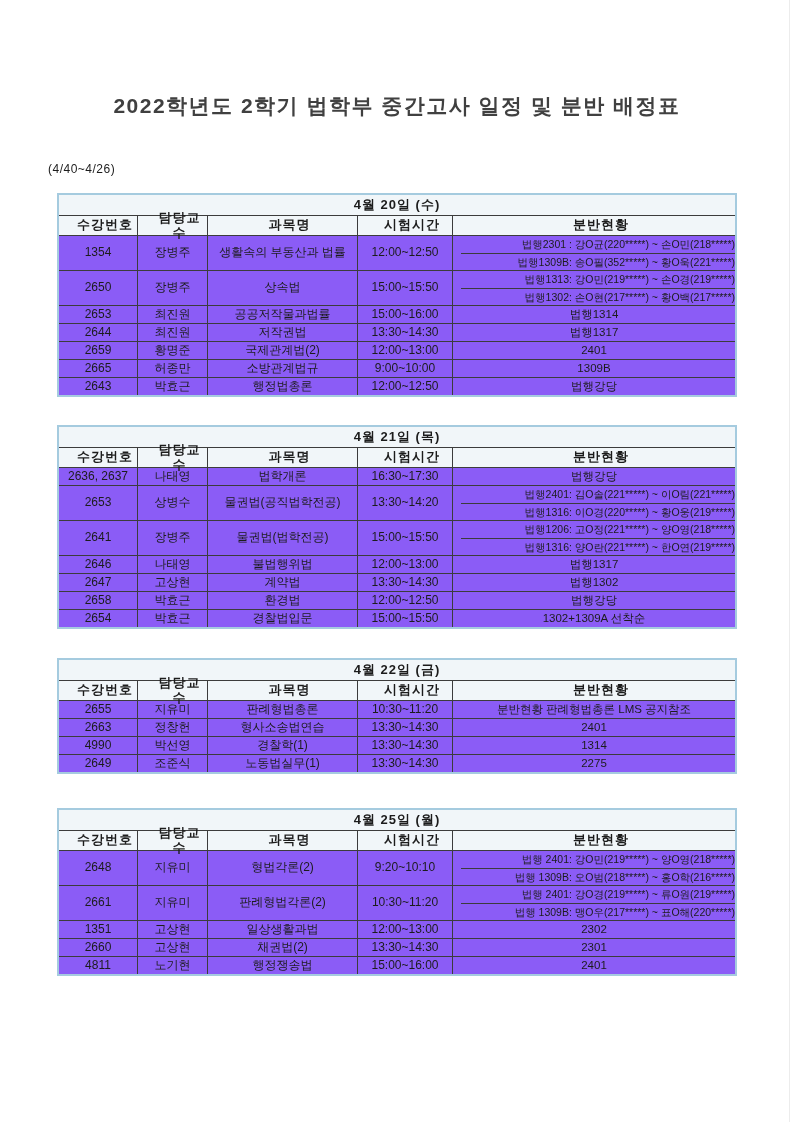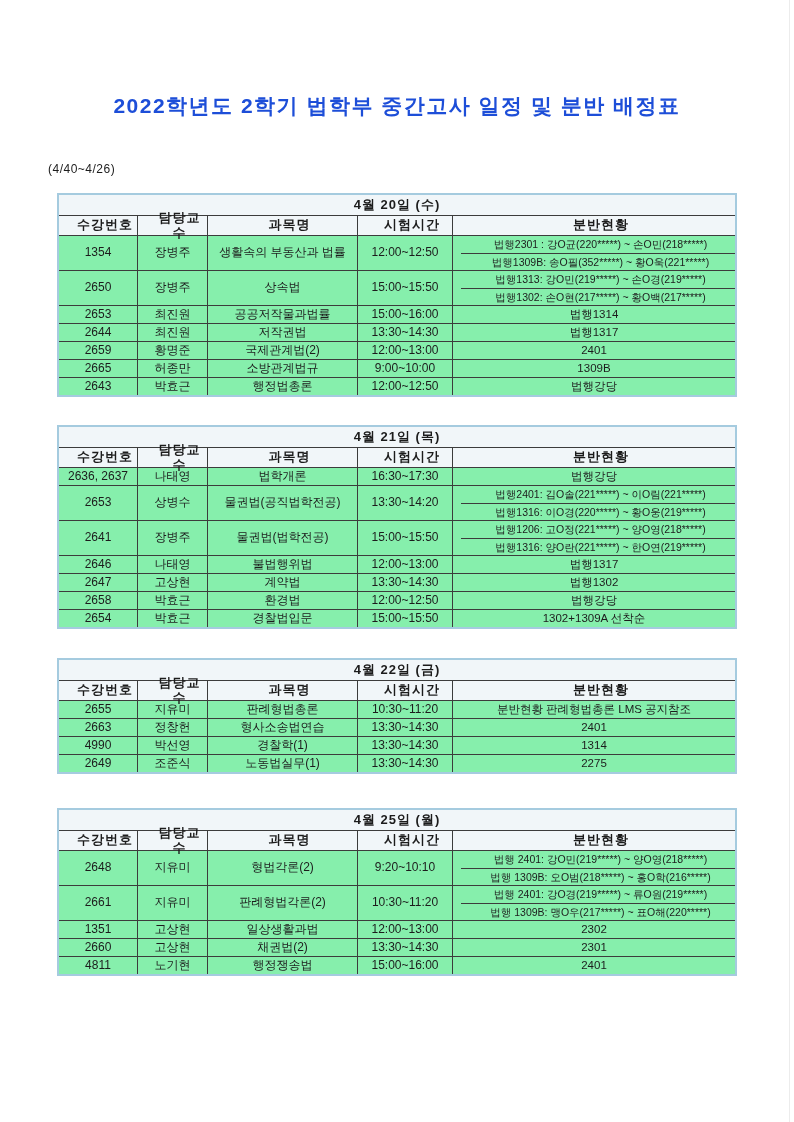--- a/index.html
+++ b/index.html
@@ -23,30 +23,30 @@
   }
   .page::after{ 
     content:"";
     position:absolute; top:0; right:4px; width:1px; height:100%;
     background:#ececec;
   }
   .title{
     position:absolute; top:92px; left:0; width:100%;
     text-align:center;
     font-size:21px; font-weight:bold; letter-spacing:1.5px;
-    color:#1d4ed8;
+    color:#404040;
   }
   .date-note{
     position:absolute; top:162px; left:48px;
     font-size:12px; letter-spacing:.5px;
   }
   .sched-table{
     position:absolute; left:57px; width:680px;
     border:2px solid var(--frame);
-    background:#86efac;
+    background:#8b5cf6;
   }
   .sched-table.t0{ top:193px; }
   .sched-table.t1{ top:425px; }
   .sched-table.t2{ top:658px; }
   .sched-table.t3{ top:808px; }
   .date-row{
     height:20px; line-height:20px;
     text-align:center; font-weight:bold; font-size:13px;
     background:var(--tint);
     letter-spacing:1px;
@@ -76,21 +76,21 @@
     flex-direction:column; align-items:stretch; justify-content:center;
     padding:0;
   }
   .sections .sec-line{
     height:17px; line-height:17px;
     font-size:11.5px;
     text-align:center;
     white-space:nowrap; overflow:hidden;
   }
   .sections.multi .sec-line{
-    text-align:center; padding-left:5px;
+    text-align:right; padding-left:5px;
     font-size:10.5px;
     border-top:1px solid var(--grid);
     margin-left:8px;
   }
   .sections.multi .sec-line:first-child{ border-top:none; }
 </style>
 </head>
 <body>
 
 <div class="page">

